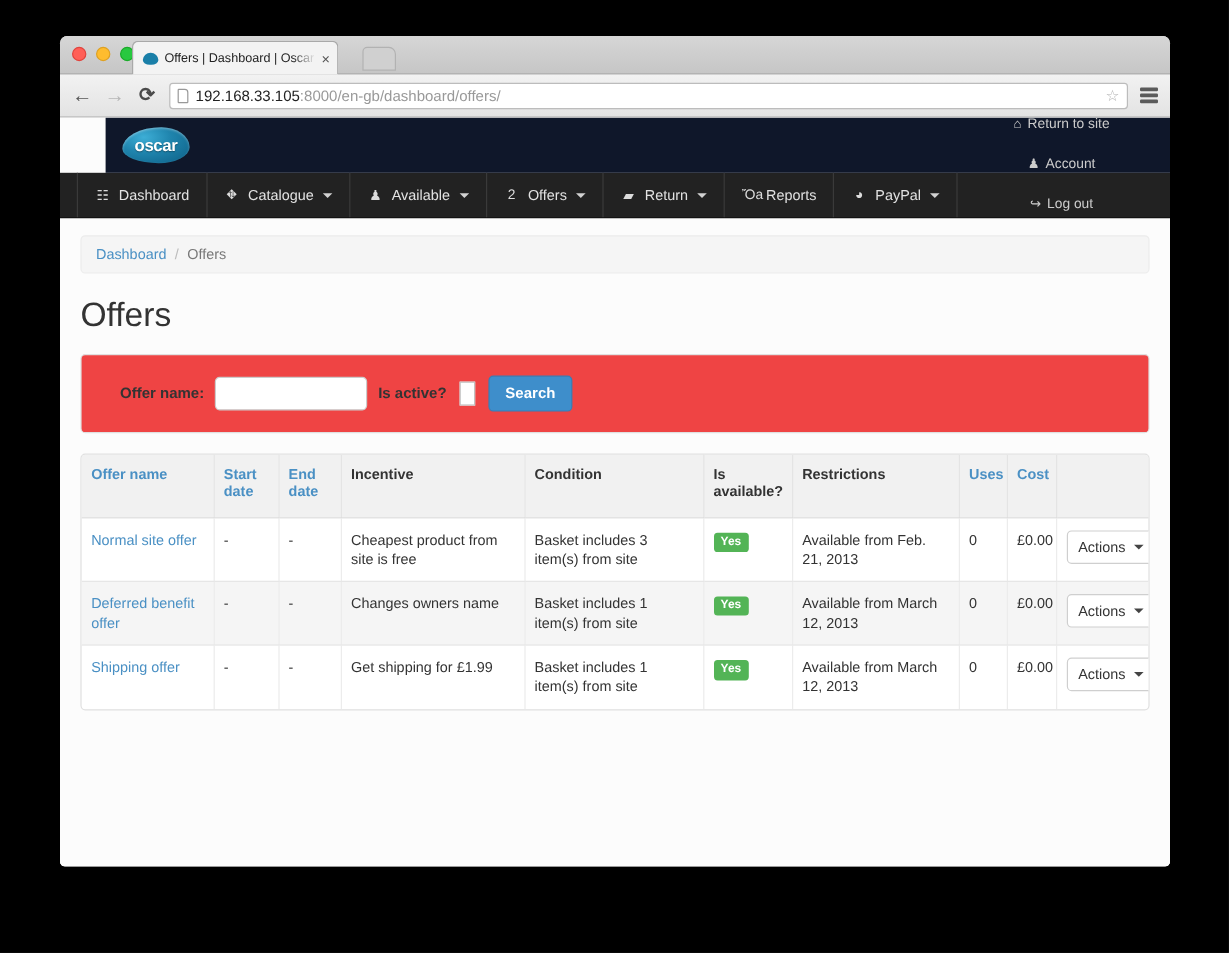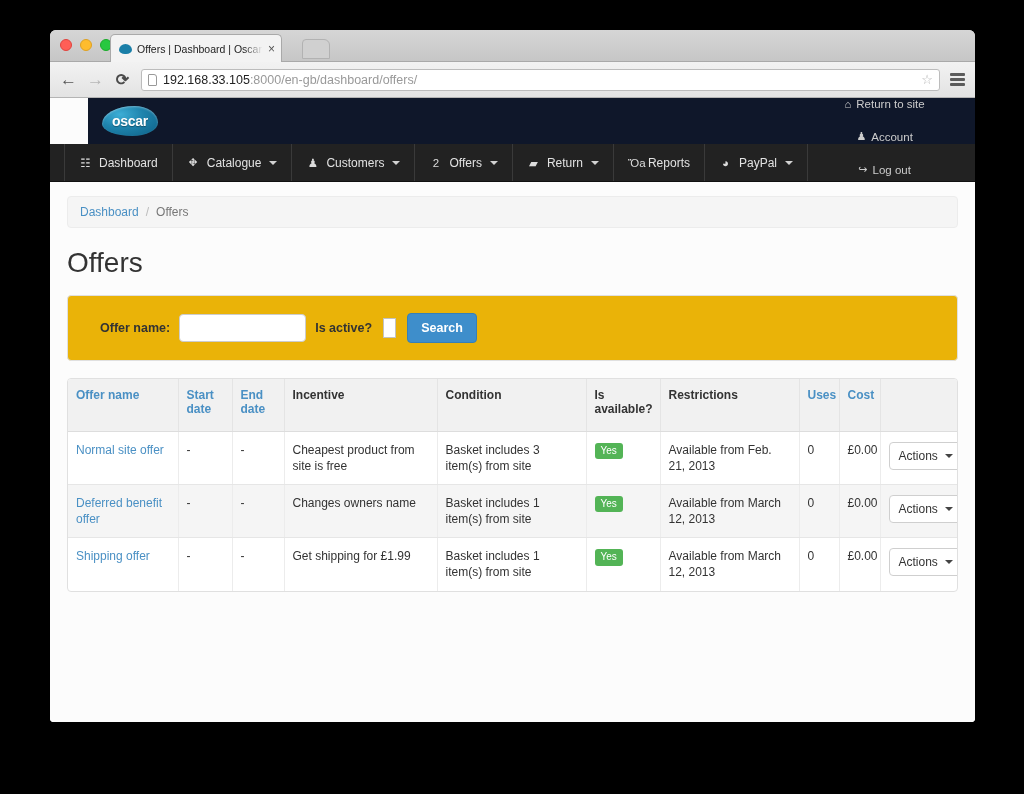--- a/index.html
+++ b/index.html
@@ -202,21 +202,21 @@
     background: #3e8ecb;
     border: 1px solid #357fb8;
     color: #fff;
     font-size: 12.5px; font-weight: 700;
     padding: 9px 15px;
     border-radius: 4px;
   }
 
   
   #search-panel {
-    background: #eab308;
+    background: #ef4444;
     border: 1px solid #e0e0e0;
     border-radius: 4px;
     padding: 17px 16px;
     display: flex; align-items: center;
     margin-bottom: 17px;
   }
   #search-form { display: flex; align-items: center; gap: 9px; margin-left: 16px; }
   .form-label { font-size: 12.5px; font-weight: 700; color: #333; }
   #offer-name-input {
     width: 127px; height: 28px;
@@ -276,21 +276,21 @@
     line-height: 1.35;
   }
   tbody td:last-child { border-right: none; }
   tbody tr.alt td { background: #f5f5f5; }
   tbody tr:last-child td { border-bottom: none; }
   .cell-link { color: #4a90c4; text-decoration: none; }
 
   .badge-yes {
     display: inline-block;
     background: #53b456;
-    color: #fff; font-size: 10px; font-weight: 400;
+    color: #fff; font-size: 10px; font-weight: 700;
     padding: 2px 6px; border-radius: 3px;
     line-height: 1.25;
   }
   .actions-button {
     display: inline-flex; align-items: center; gap: 6px;
     border: 1px solid #cfcfcf; border-radius: 4px;
     background: #fff;
     padding: 5px 9px;
     font-size: 12px; color: #333;
   }
@@ -371,21 +371,21 @@
         <span class="nav-ico">☷</span>
         <span>Dashboard</span>
       </div>
       <div class="nav-item">
         <span class="nav-ico">⛖</span>
         <span>Catalogue</span>
         <span class="caret"></span>
       </div>
       <div class="nav-item">
         <span class="nav-ico">♟</span>
-        <span>Customers</span>
+        <span>Available</span>
         <span class="caret"></span>
       </div>
       <div class="nav-item">
         <span class="nav-ico">὎2</span>
         <span>Offers</span>
         <span class="caret"></span>
       </div>
       <div class="nav-item">
         <span class="nav-ico">▰</span>
         <span>Return</span>

